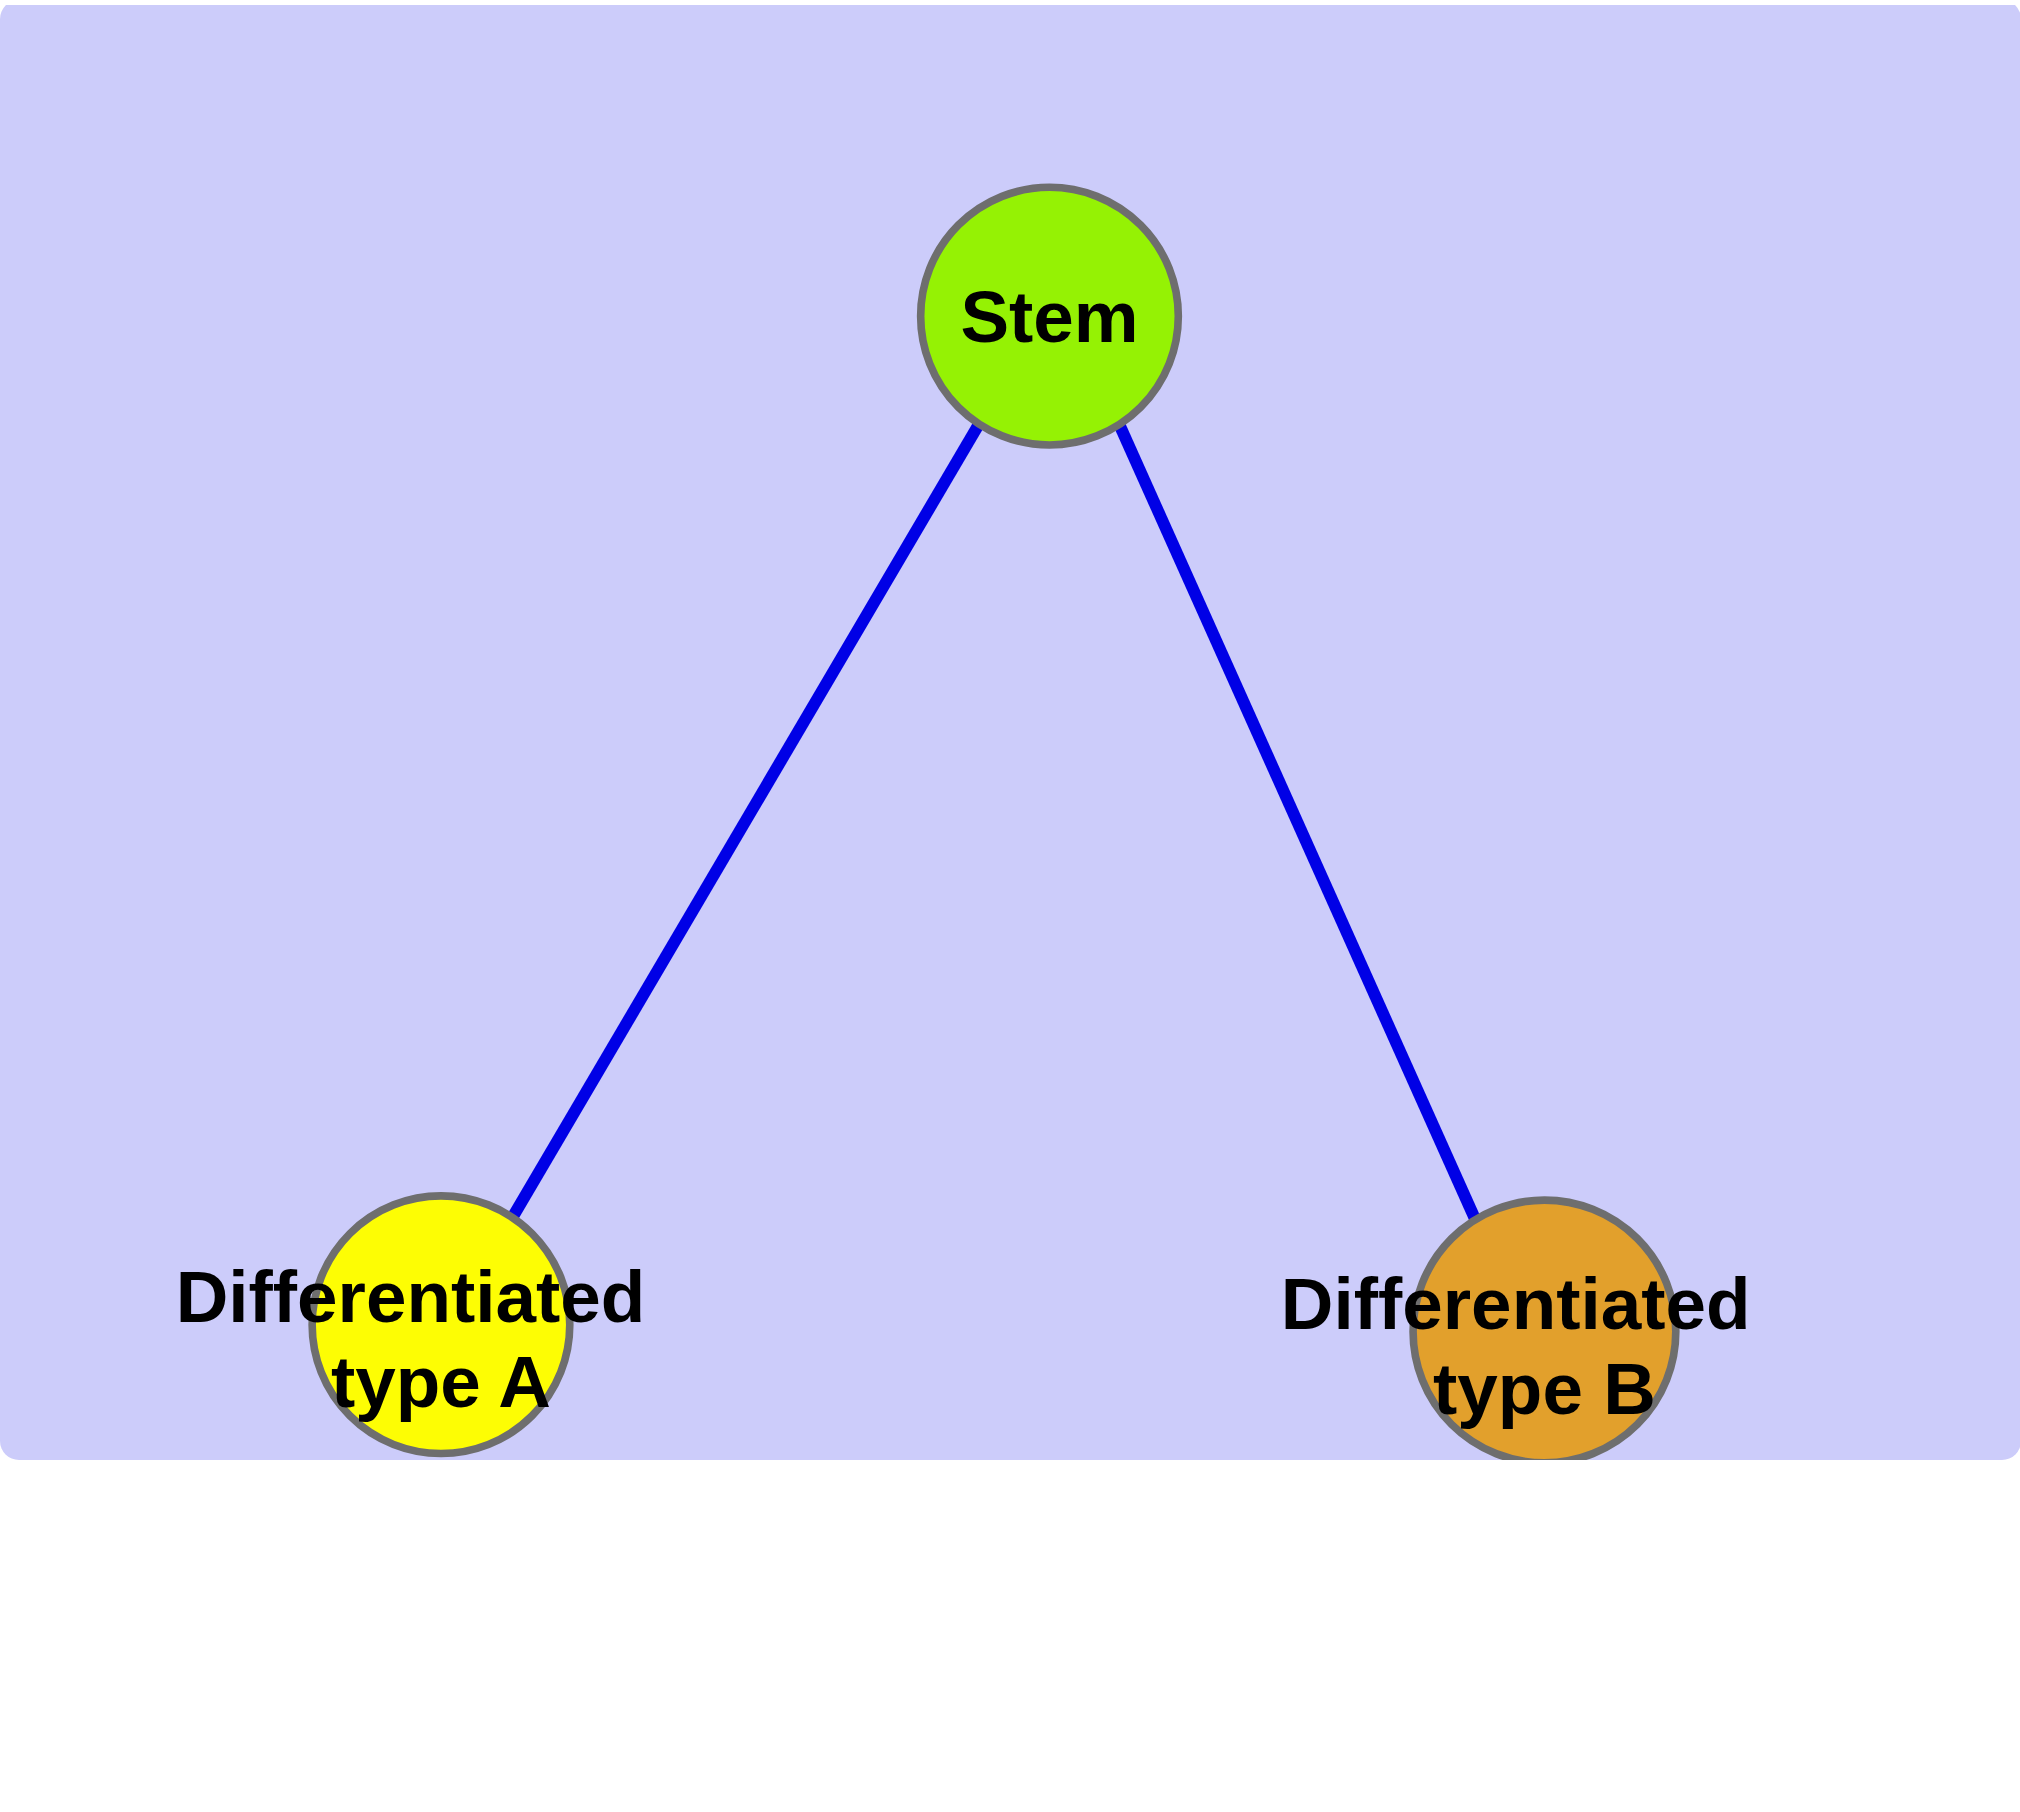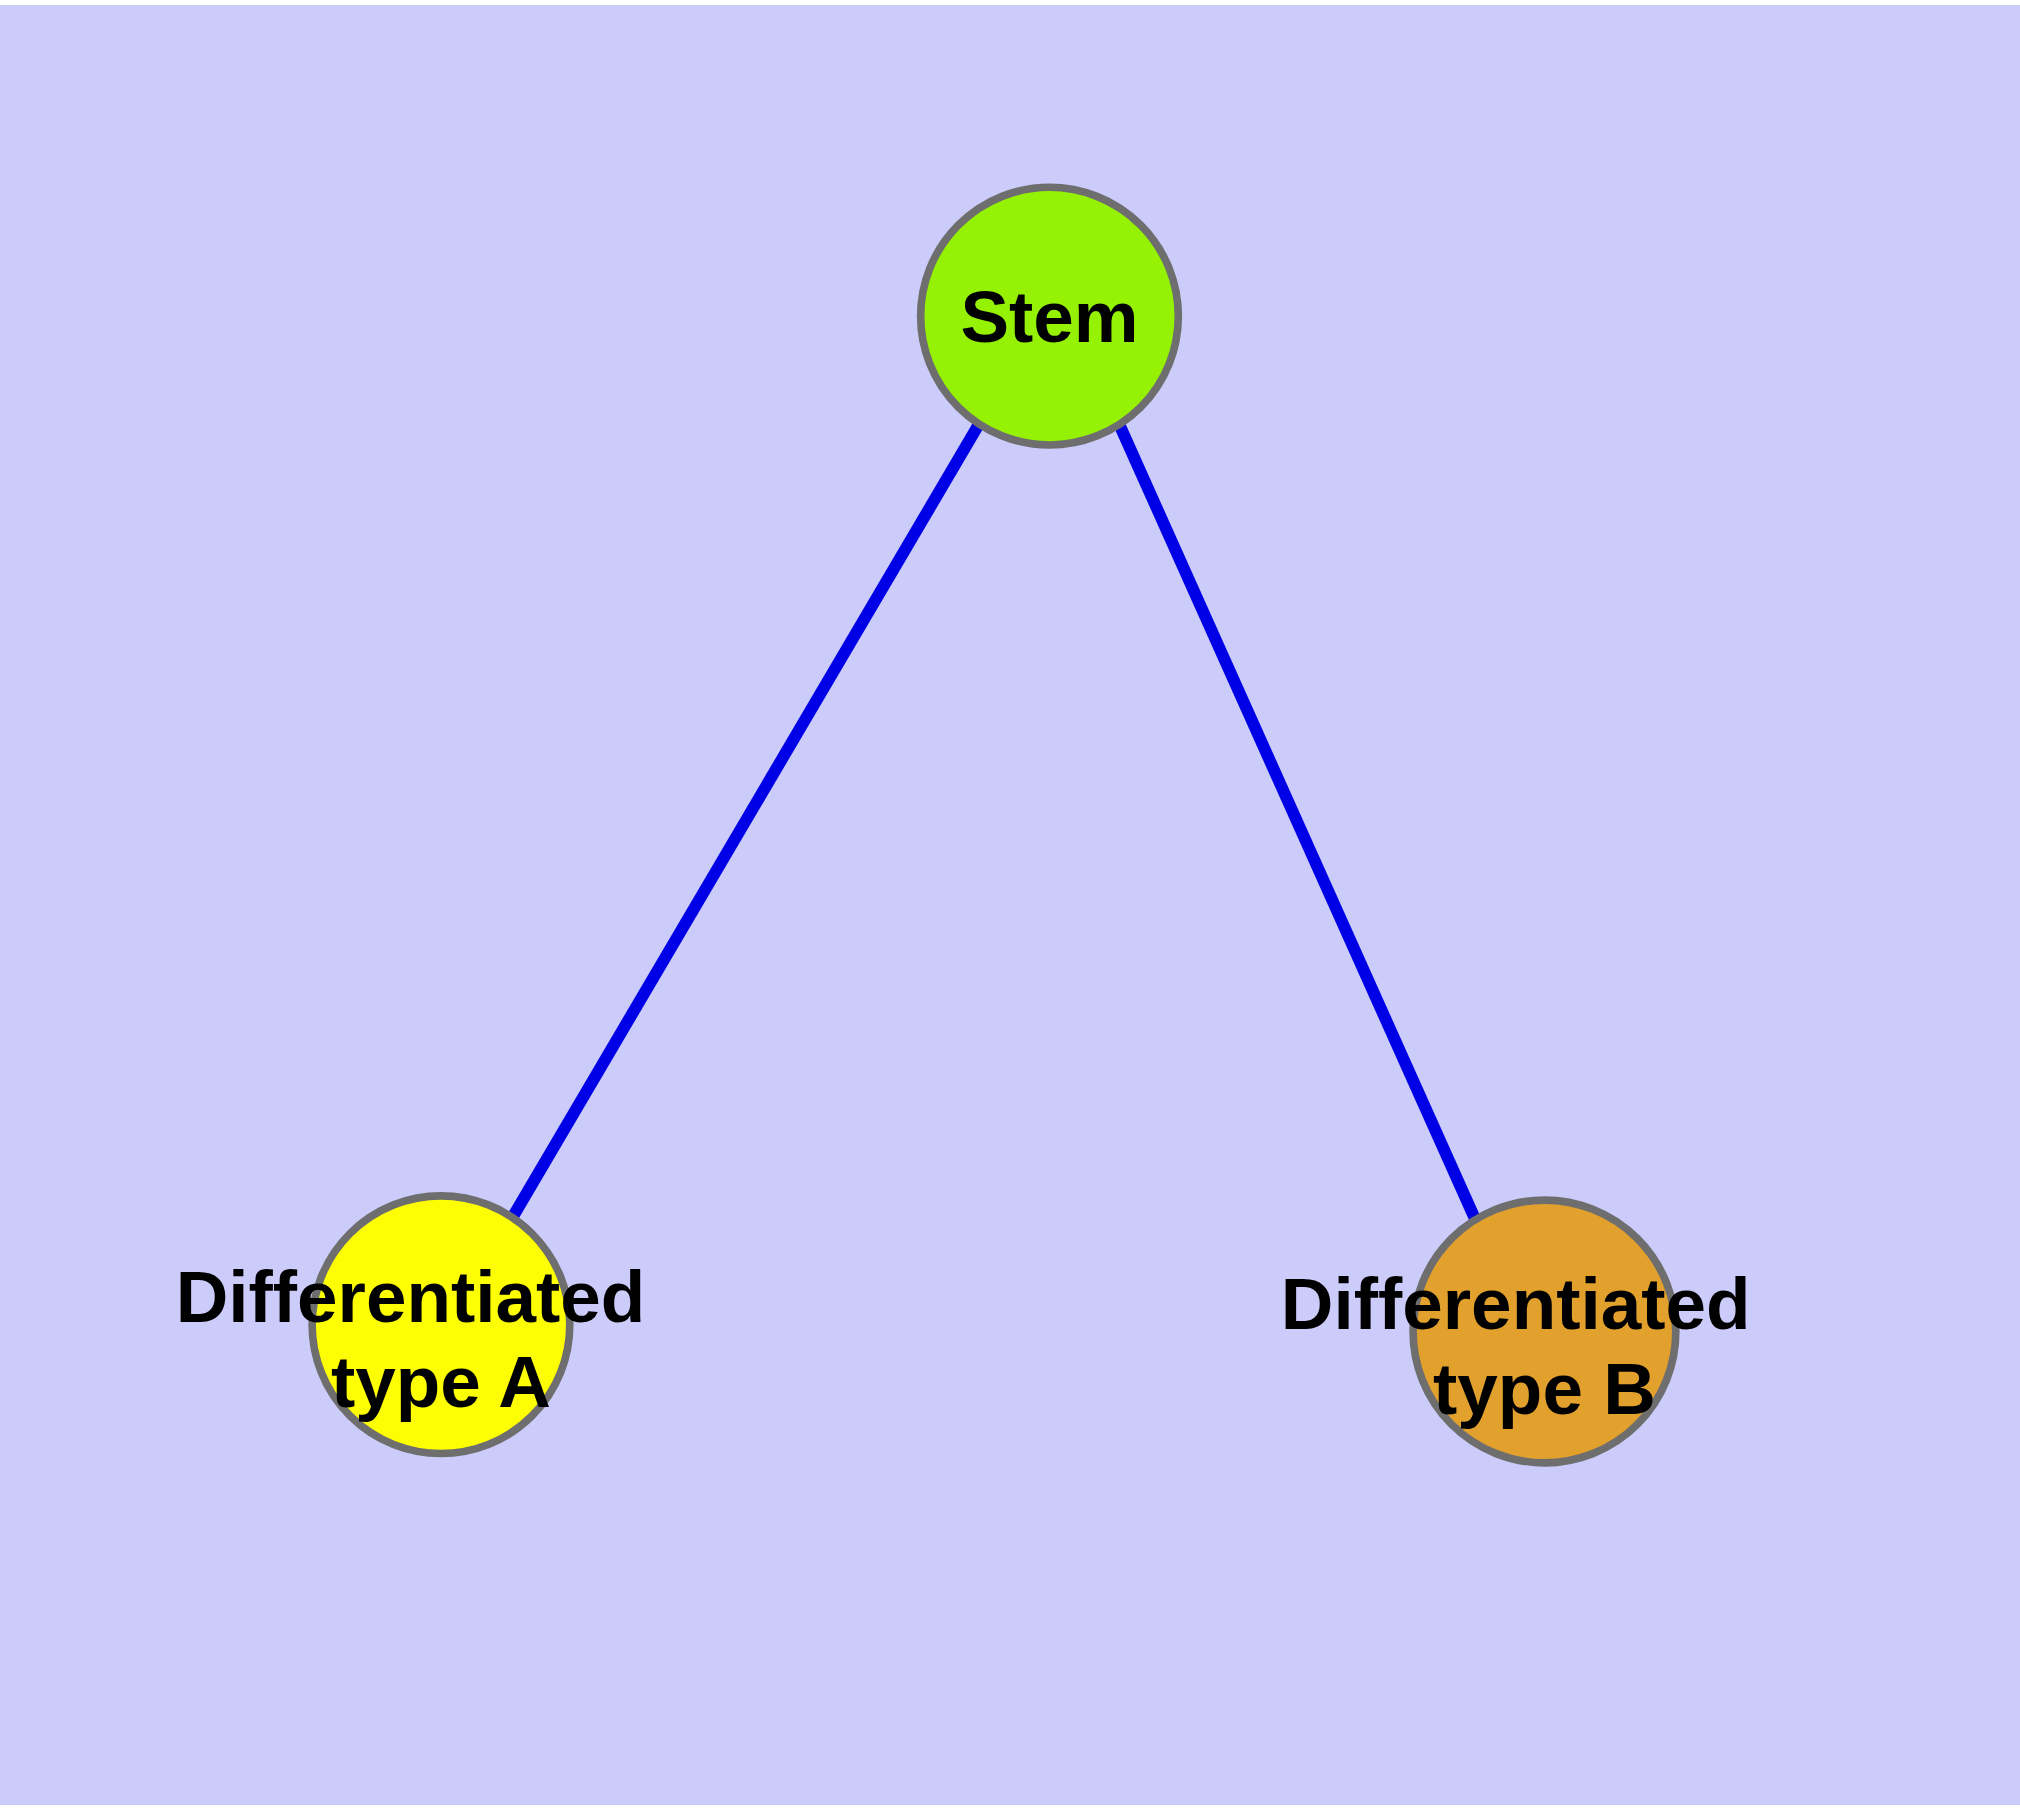--- a/index.html
+++ b/index.html
@@ -3,24 +3,25 @@
 <meta charset="utf-8">
 <style>
   html, body {
     margin: 0;
     padding: 0;
     background: #ffffff;
   }
   #canvas {
     position: relative;
     width: 2021px;
-    height: 1812px;
+    height: 1460px;
     background: #ffffff;
     overflow: hidden;
     font-family: "Liberation Sans", sans-serif;
+    border-radius: 19px;
   }
   #plot-bg {
     position: absolute;
     left: 0;
     top: 5.1px;
     width: 2021px;
     height: 1800px;
     background: #ccccfa;
   }
   svg.graph {

